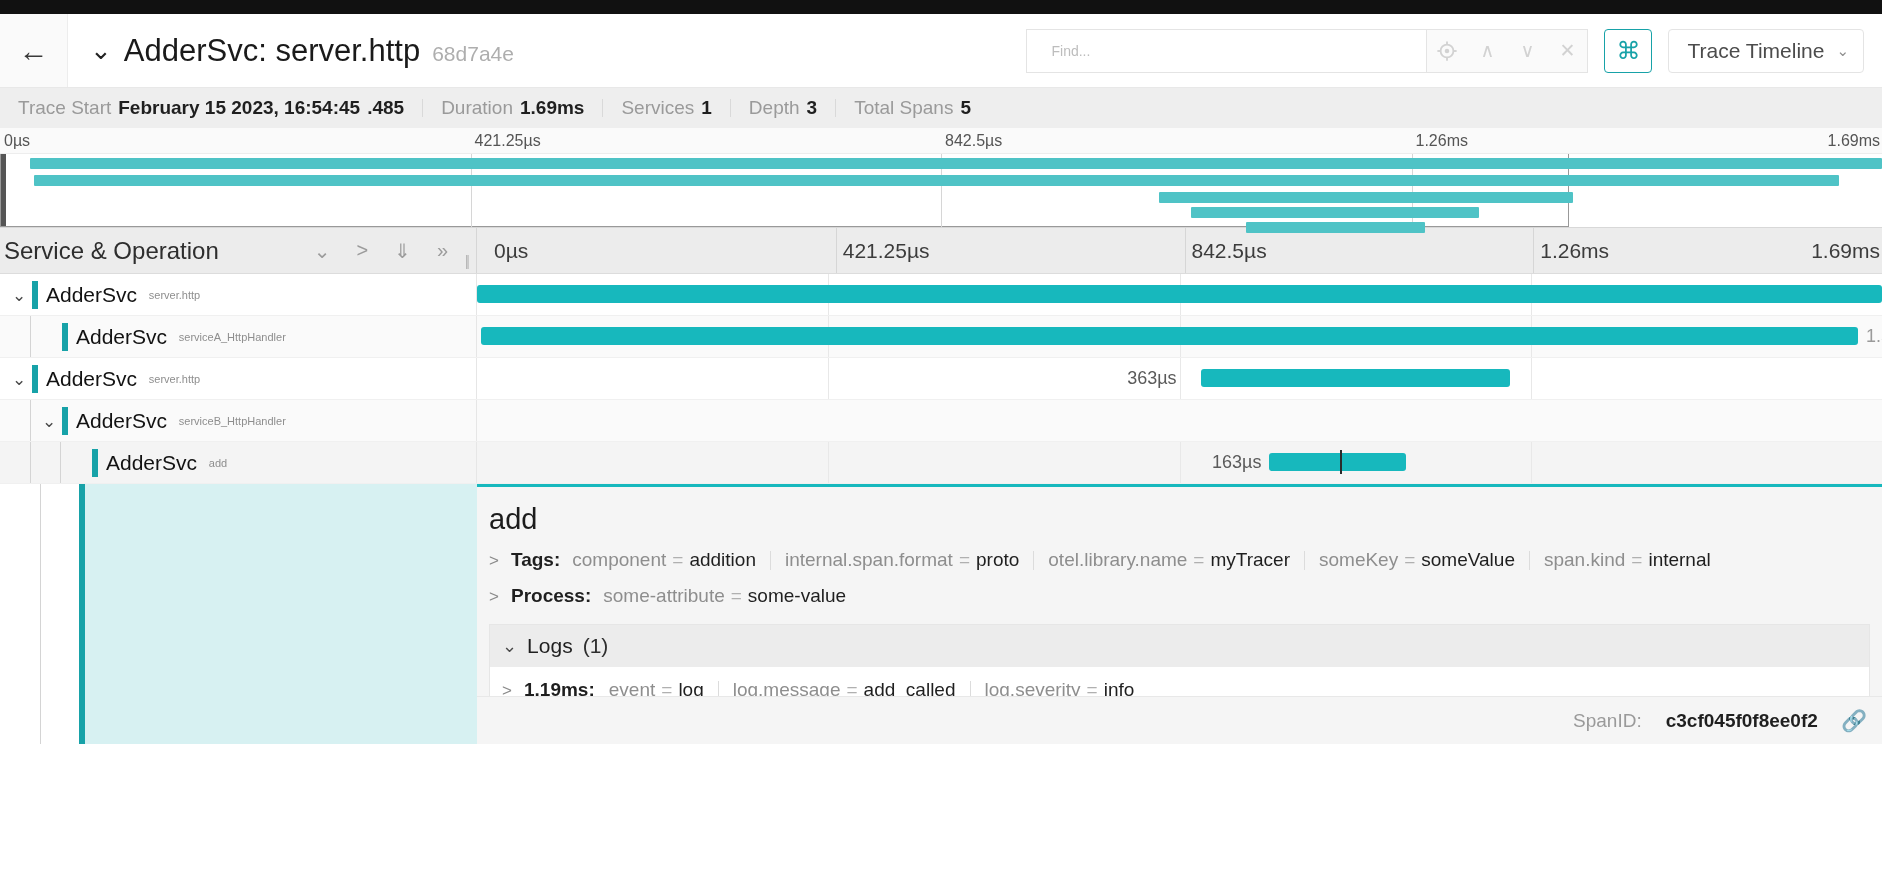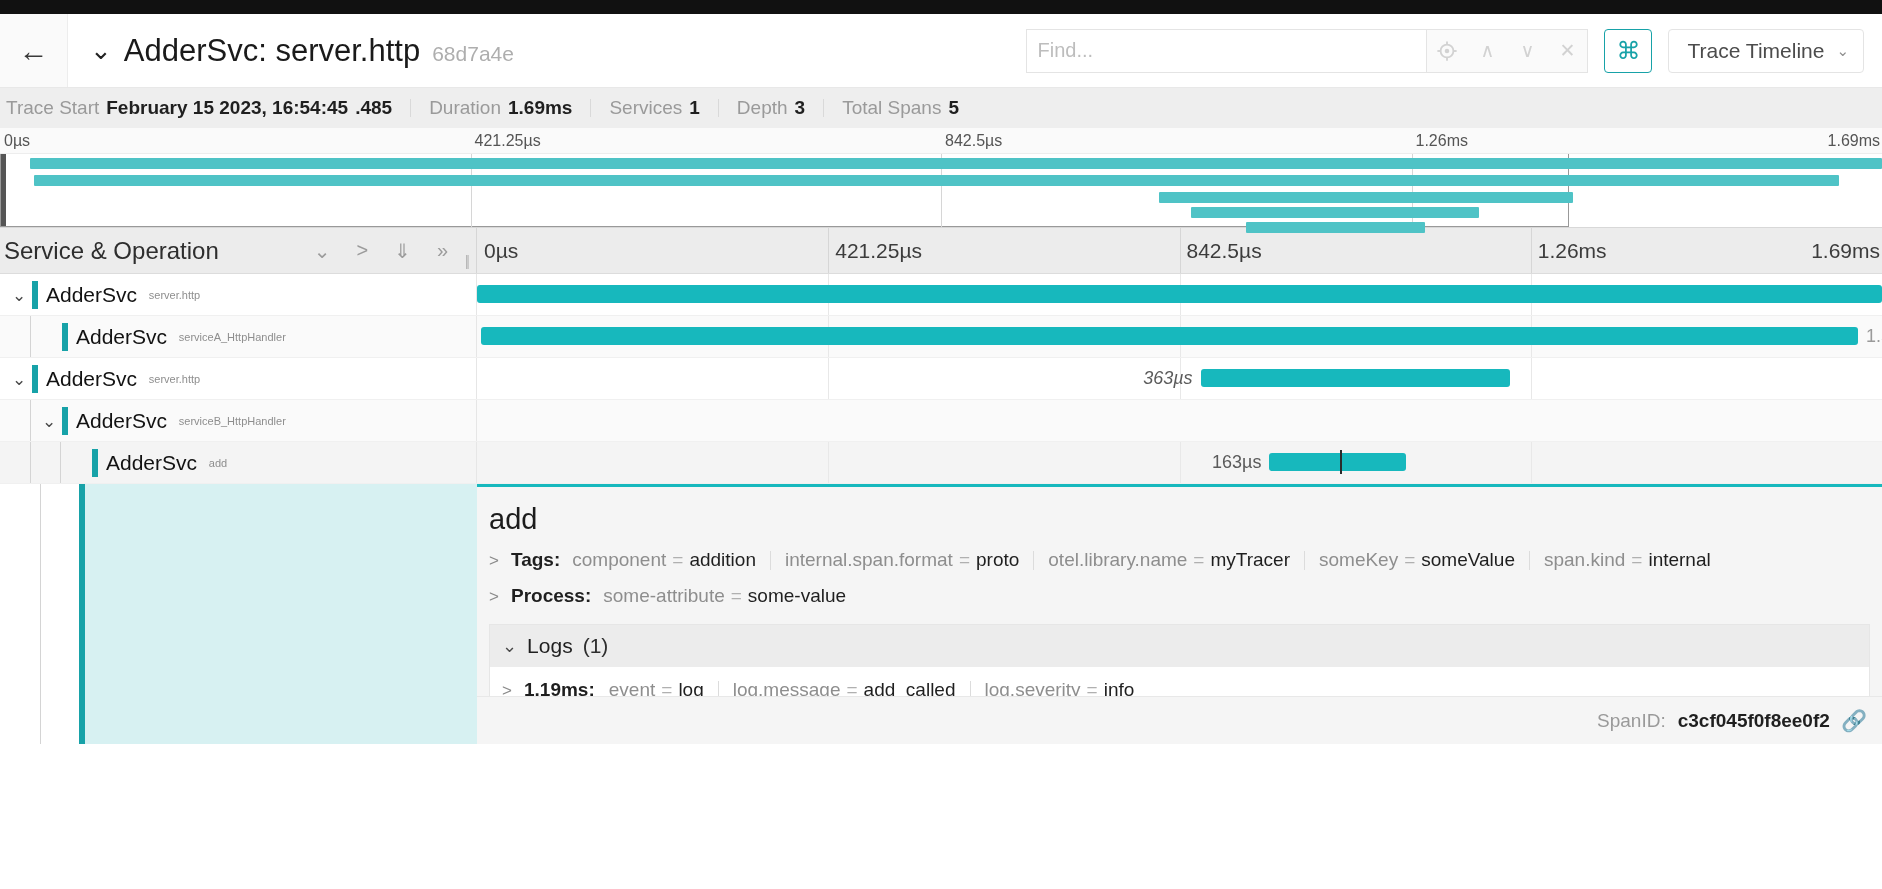--- a/index.html
+++ b/index.html
@@ -23,21 +23,21 @@
   }
   .back-arrow { font-size: 30px; color: #3a3a3a; line-height: 1; }
   .title-wrap { display: flex; align-items: baseline; padding-left: 22px; gap: 12px; flex: 0 0 auto; }
   .title-caret { font-size: 26px; color: #222; font-weight: 400; position: relative; top: -2px; }
   .trace-title { font-size: 31px; color: #1a1a1a; font-weight: 400; white-space: nowrap; }
   .trace-id { font-size: 21px; color: #aeaeae; }
   .header-spacer { flex: 1 1 auto; }
   .find-group { display: flex; align-items: stretch; height: 44px; margin-right: 16px; }
   .find-input {
     width: 400px; height: 44px; border: 1px solid #e4e4e4; border-right: none;
-    padding: 0 10px; font-size: 20px; color: #333;
+    padding: 0 24px; font-size: 14px; color: #333;
     font-family: "Liberation Sans", sans-serif; outline: none; background: #fff;
   }
   .find-input::placeholder { color: #bdbdbd; }
   .find-btns {
     display: flex; align-items: center; background: #fafafa;
     border: 1px solid #e4e4e4; height: 44px;
   }
   .find-btn {
     width: 40px; height: 42px; display: flex; align-items: center; justify-content: center;
     color: #d2d2d2; font-size: 19px; cursor: pointer;
@@ -53,40 +53,40 @@
     font-size: 21px; color: #4c4c4c; margin-right: 18px; cursor: pointer; white-space: nowrap;
   }
   .view-select .caret { font-size: 15px; color: #8c8c8c; }
 
   
   .meta-bar {
     height: 40px; background: #eeeeee; display: flex; align-items: center;
     padding-left: 2px; font-size: 19px; gap: 0;
   }
   .meta-item { display: flex; align-items: baseline; gap: 7px; padding: 0 18px; white-space: nowrap; }
-  .meta-item:first-child { padding-left: 4px; }
+  .meta-item:first-child { padding-left: 4px; margin-left: 12px; }
   .meta-label { color: #9a9a9a; }
   .meta-value { color: #1f1f1f; font-weight: bold; }
   .meta-sep { width: 1px; height: 18px; background: #d9d9d9; align-self: center; }
 
   
   .minimap { position: relative; height: 100px; background: #fff; border-bottom: 1px solid #d8d8d8; }
   .mm-ticks { position: relative; height: 26px; background: #fafafa; border-bottom: 1px solid #ededed; }
   .mm-tick { position: absolute; top: 4px; font-size: 16px; color: #555; padding-left: 4px; }
   .mm-body { position: relative; height: 73px; background: #fff; }
   .mm-grid { position: absolute; top: 0; bottom: 0; width: 1px; background: #d6d6d6; }
   .mm-bar { position: absolute; height: 11px; background: #4fc3c6; border-radius: 1px; }
   .mm-viewport {
     position: absolute; top: 0; bottom: 0; left: 0; width: 1569px;
     border: 1px solid #999; border-top: none; pointer-events: none;
   }
   .mm-handle { position: absolute; top: 0; bottom: 0; width: 5px; background: #555; }
 
   
-  .col-head { height: 46px; display: flex; background: #ececec; border-bottom: 1px solid #dcdcdc; }
+  .col-head { height: 46px; display: flex; background: #ececec; border-bottom: 1px solid #dcdcdc; gap: 10px; }
   .col-head-left {
     width: 477px; display: flex; align-items: center; position: relative;
     border-right: 1px solid #d6d6d6; padding-left: 4px;
   }
   .col-title { font-size: 24px; color: #2e2e2e; }
   .col-icons { display: flex; align-items: center; gap: 26px; margin-left: auto; padding-right: 28px; color: #9b9b9b; font-size: 20px; }
   .col-icons span { cursor: pointer; }
   .col-grip { position: absolute; right: 8px; bottom: 4px; color: #b8b8b8; font-size: 14px; letter-spacing: -2px; }
   .col-head-right { flex: 1; position: relative; }
   .ch-tick { position: absolute; top: 11px; font-size: 21px; color: #3c3c3c; padding-left: 7px; }
@@ -153,21 +153,21 @@
   }
   .logs-head .cv { color: #4a4a4a; font-size: 18px; }
   .logs-head b { font-weight: normal; color: #1f1f1f; }
   .logs-head .cnt { color: #2e2e2e; }
   .log-entry { display: flex; align-items: baseline; padding: 12px 12px 4px 12px; font-size: 19px; }
   .log-ts { font-weight: bold; color: #1f1f1f; margin-right: 14px; white-space: nowrap; }
   .logs-note { font-size: 16px; color: #a5a5a5; padding: 6px 12px 14px 12px; }
 
   .dp-footer {
     position: absolute; right: 0; bottom: 0; height: 48px; display: flex;
-    align-items: center; gap: 12px; padding-right: 14px; font-size: 19px;
+    align-items: center; gap: 24px; padding-right: 14px; font-size: 19px;
     border-top: 1px solid #e8e8e8; width: 100%; justify-content: flex-end; background: #f5f5f5;
   }
   .dp-footer .lbl { color: #9a9a9a; }
   .dp-footer .val { color: #1f1f1f; font-weight: bold; }
   .link-icon { color: #9a9a9a; font-size: 21px; cursor: pointer; }
 </style>
 </head>
 <body>
 
 <div class="topbar"></div>
@@ -321,21 +321,21 @@
         <div class="caret-btn" style="left: 8px; top: 10px;">⌄</div>
         <div class="color-tick" style="left: 32px;"></div>
         <span class="sr-service" style="left: 46px;">AdderSvc</span>
         <span class="sr-op" style="left: 148.8px;">server.http</span>
       </div>
       <div class="sr-right">
         <div class="sr-grid" style="left: 25%;"></div>
         <div class="sr-grid" style="left: 50%;"></div>
         <div class="sr-grid" style="left: 75%;"></div>
         <div class="bar" style="left: 51.5%; width: 22%;"></div>
-        <div class="bar-label inside" style="right: 48.5%; margin-right: 8px; font-style: italic;">363µs</div>
+        <div class="bar-label inside" style="right: 48.5%; margin-right: 24px;">363µs</div>
       </div>
     </div>
     <div class="span-row alt">
       <div class="sr-left">
         <div class="indent-guide" style="left: 30px;"></div>
         <div class="caret-btn" style="left: 38px; top: 10px;">⌄</div>
         <div class="color-tick" style="left: 62px;"></div>
         <span class="sr-service" style="left: 76px;">AdderSvc</span>
         <span class="sr-op" style="left: 178.8px;">serviceB_HttpHandler</span>
       </div>

